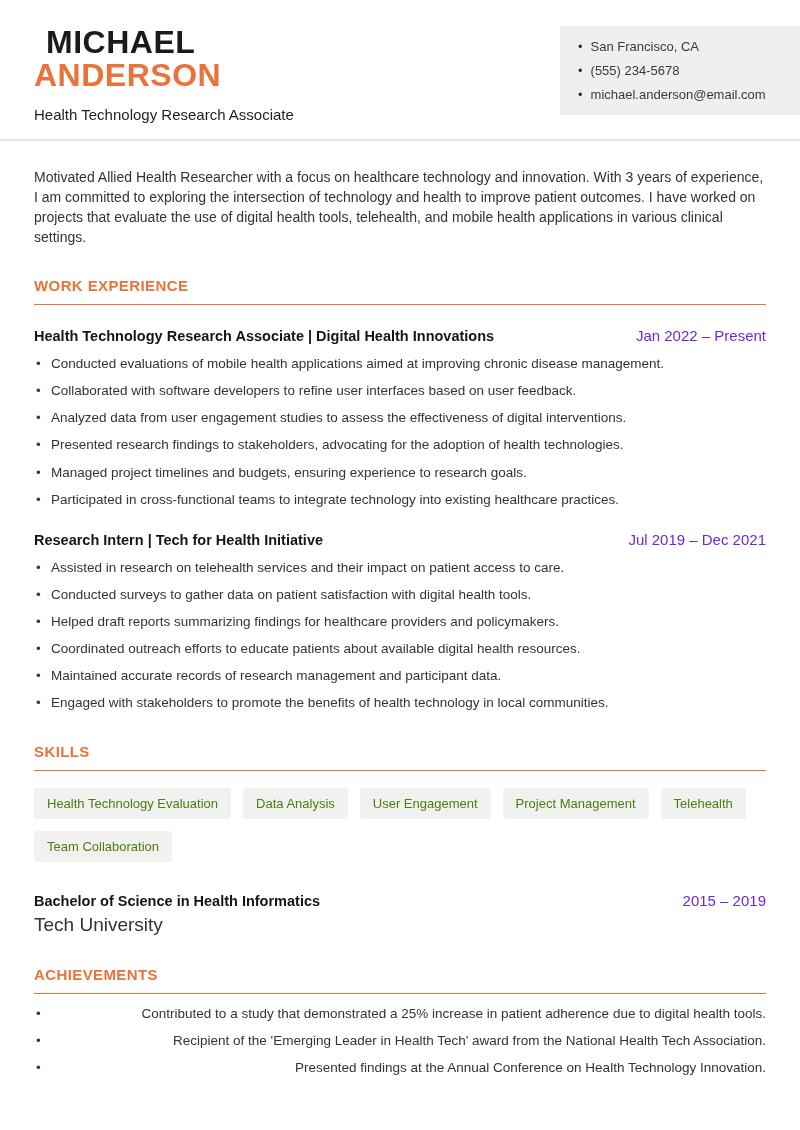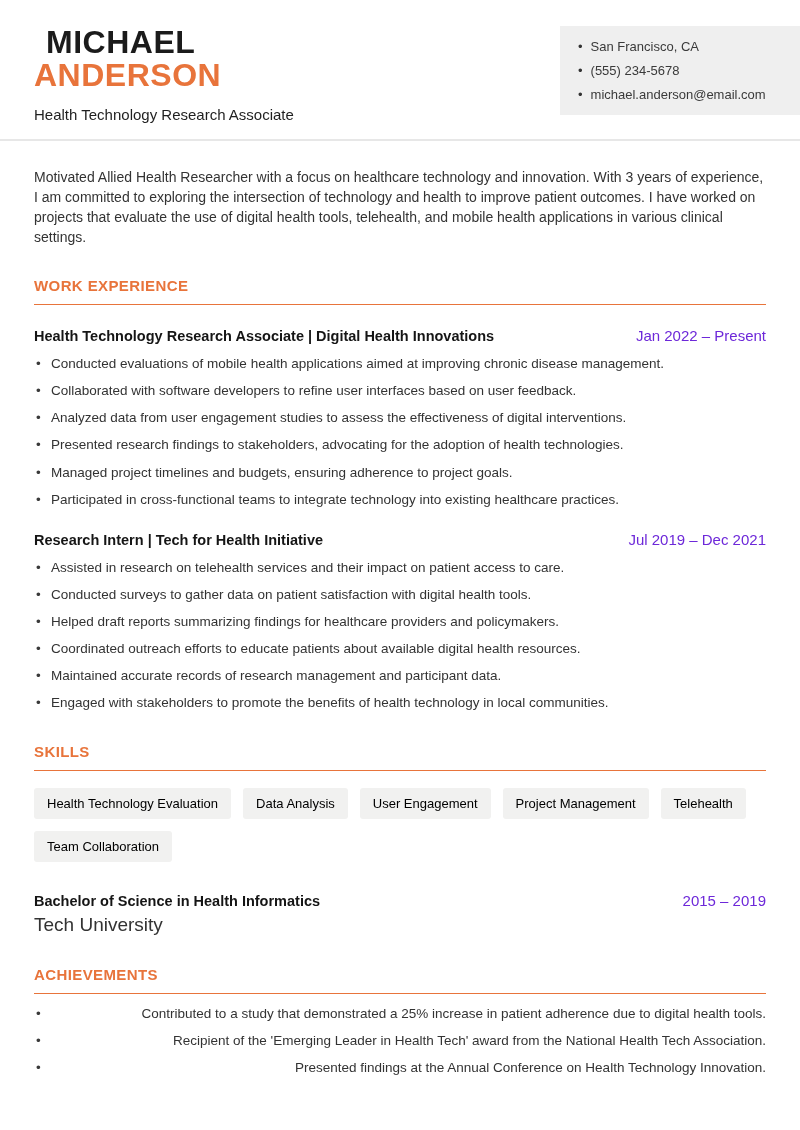--- a/index.html
+++ b/index.html
@@ -117,21 +117,21 @@
 
   .tags {
     display: flex;
     flex-wrap: wrap;
     gap: 12px;
     margin-top: 17px;
   }
   .tag {
     display: inline-block;
     background: var(--tag-bg, #F1F1F0);
-    color: #000000;
+    color: #4d7c0f;
     font-size: 13px;
     padding: 8px 13px;
     border-radius: 3px;
   }
 
   .edu-row { margin-top: 20px; }
   .edu-school {
     margin-top: 5px;
     font-size: 19px;
     color: #333;
@@ -189,21 +189,21 @@
         <ul class="bullets">
 
             <li>Conducted evaluations of mobile health applications aimed at improving chronic disease management.</li>
 
             <li>Collaborated with software developers to refine user interfaces based on user feedback.</li>
 
             <li>Analyzed data from user engagement studies to assess the effectiveness of digital interventions.</li>
 
             <li>Presented research findings to stakeholders, advocating for the adoption of health technologies.</li>
 
-            <li>Managed project timelines and budgets, ensuring adherence to project goals.</li>
+            <li>Managed project timelines and budgets, ensuring experience to research goals.</li>
 
             <li>Participated in cross-functional teams to integrate technology into existing healthcare practices.</li>
           </ul>
       </div>
 
       <div class="job">
         <div class="job-head">
           <h3>Research Intern | Tech for Health Initiative</h3>
           <span class="job-dates">Jul 2019 – Dec 2021</span>
         </div>

